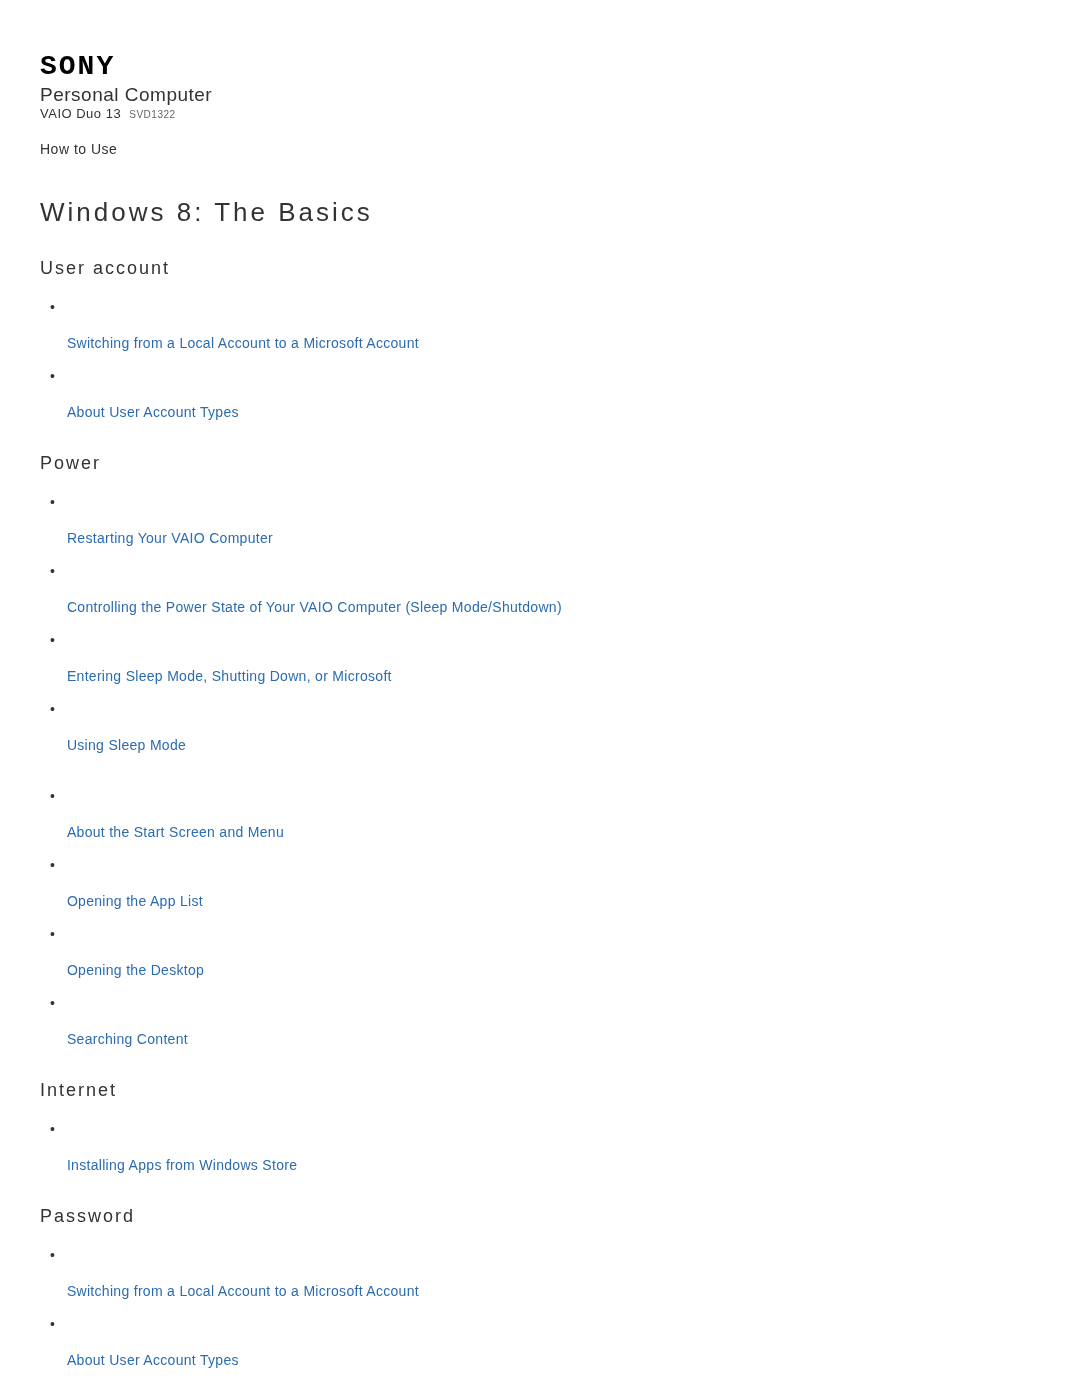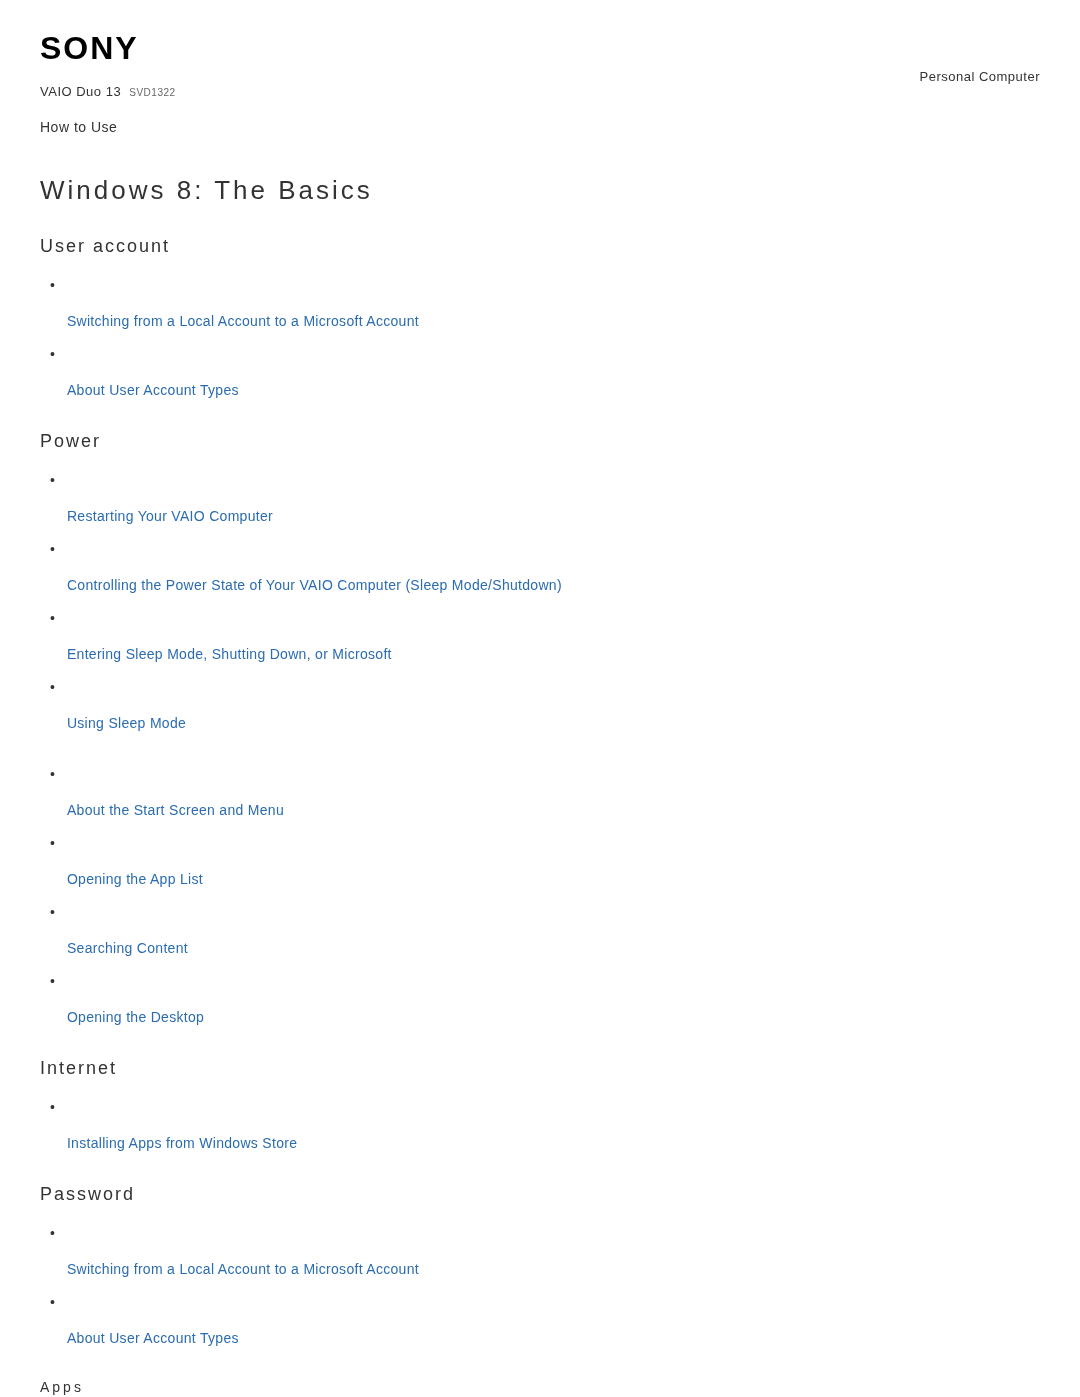--- a/index.html
+++ b/index.html
@@ -15,33 +15,33 @@
       width: 1080px;
       min-height: 1397px;
       padding: 30px 40px;
     }
 
     .header {
       margin-bottom: 20px;
     }
 
     .sony-logo {
-      font-size: 32px;
+      font-size: 28px;
       font-weight: 900;
       letter-spacing: 2px;
       color: #000000;
-      font-family: Liberation Sans, sans-serif;
+      font-family: Liberation Mono, monospace;
+      margin-top: 21px;
     }
 
     .product-line {
-      font-size: 13px;
+      font-size: 19px;
       color: #333333;
       letter-spacing: 0.5px;
       margin-top: 2px;
-      text-align: right;
     }
 
     .product-name {
       font-size: 13px;
       color: #333333;
       letter-spacing: 0.5px;
     }
 
     .product-model {
       font-size: 10px;
@@ -163,25 +163,25 @@
 
   <div class="section">
     <ul class="link-list">
       <li>
         <a href="#">About the Start Screen and Menu</a>
       </li>
       <li>
         <a href="#">Opening the App List</a>
       </li>
       <li>
+        <a href="#">Opening the Desktop</a>
+      </li>
+      <li>
         <a href="#">Searching Content</a>
       </li>
-      <li>
-        <a href="#">Opening the Desktop</a>
-      </li>
     </ul>
   </div>
 
   <div class="section">
     <h2 class="section-heading">Internet</h2>
     <ul class="link-list">
       <li>
         <a href="#">Installing Apps from Windows Store</a>
       </li>
     </ul>

